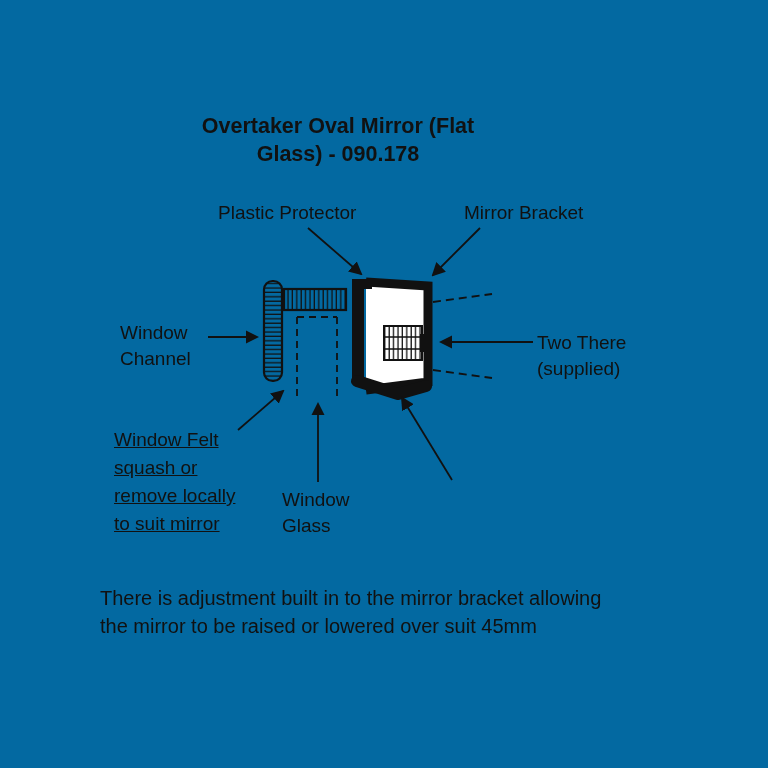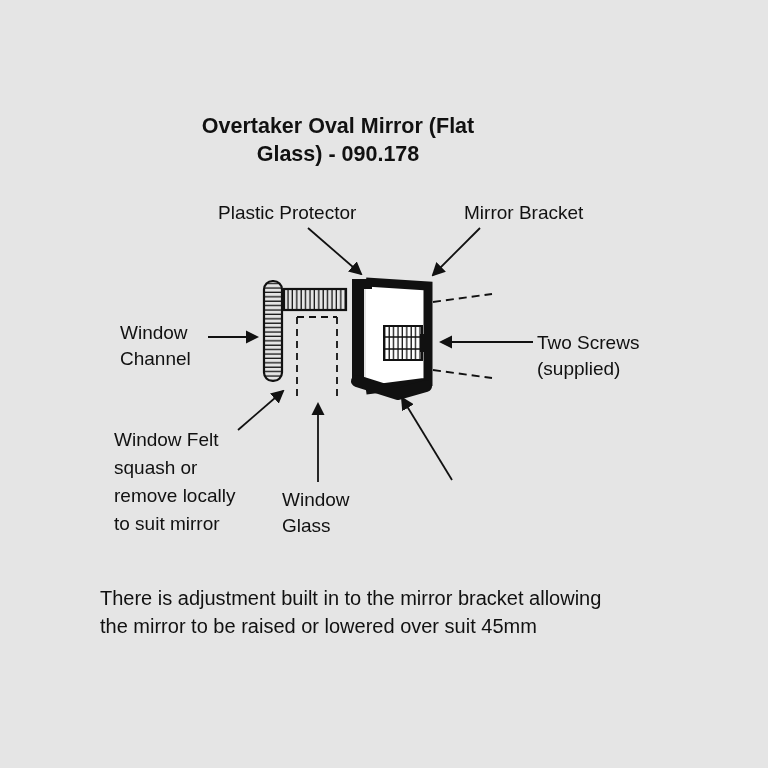--- a/index.html
+++ b/index.html
@@ -1,20 +1,20 @@
 <!DOCTYPE html>
 <html><head>
 <meta charset="utf-8">
 <style>
   html, body { margin: 0; padding: 0; background: #ffffff; }
   #page {
     position: relative;
     width: 768px;
     height: 768px;
-    background: #e5e5e5;
+    background: #0369a1;
     font-family: "Liberation Sans", sans-serif;
     color: #111111;
     overflow: hidden;
   }
   .lbl {
     position: absolute;
     font-size: 19px;
     line-height: 26px;
     white-space: pre-line;
     color: #111111;
@@ -33,21 +33,21 @@
   #footer {
     position: absolute;
     left: 100px;
     top: 584px;
     width: 600px;
     font-size: 20px;
     line-height: 28px;
     white-space: pre-line;
   }
   #diagram-svg { position: absolute; left: 0; top: 0; }
-  #lbl-window-felt { line-height: 28px; }
+  #lbl-window-felt { line-height: 28px; text-decoration: underline; }
 </style>
 </head>
 <body>
 
 <div id="page">
 
   <svg id="diagram-svg" width="768" height="768" viewBox="0 0 768 768">
     <defs>
       <pattern id="hatchH" width="10" height="4.4" patternUnits="userSpaceOnUse">
         <line x1="0" y1="2" x2="10" y2="2" stroke="#111" stroke-width="1.3"></line>
@@ -107,21 +107,21 @@
   <div id="title">Overtaker Oval Mirror  (Flat
 Glass) - 090.178</div>
 
   <div class="lbl" id="lbl-plastic-protector" style="left:218px; top:200px;">Plastic Protector</div>
 
   <div class="lbl" id="lbl-mirror-bracket" style="left:464px; top:200px;">Mirror Bracket</div>
 
   <div class="lbl" id="lbl-window-channel" style="left:120px; top:320px;">Window
 Channel</div>
 
-  <div class="lbl" id="lbl-two-screws" style="left:537px; top:330px;">Two Screws
+  <div class="lbl" id="lbl-two-screws" style="left:537px; top:330px;">Two There
 (supplied)</div>
 
   <div class="lbl" id="lbl-window-felt" style="left:114px; top:426px;">Window Felt
 squash or
 remove locally
 to suit mirror</div>
 
   <div class="lbl" id="lbl-window-glass" style="left:282px; top:487px;">Window
 Glass</div>
 

